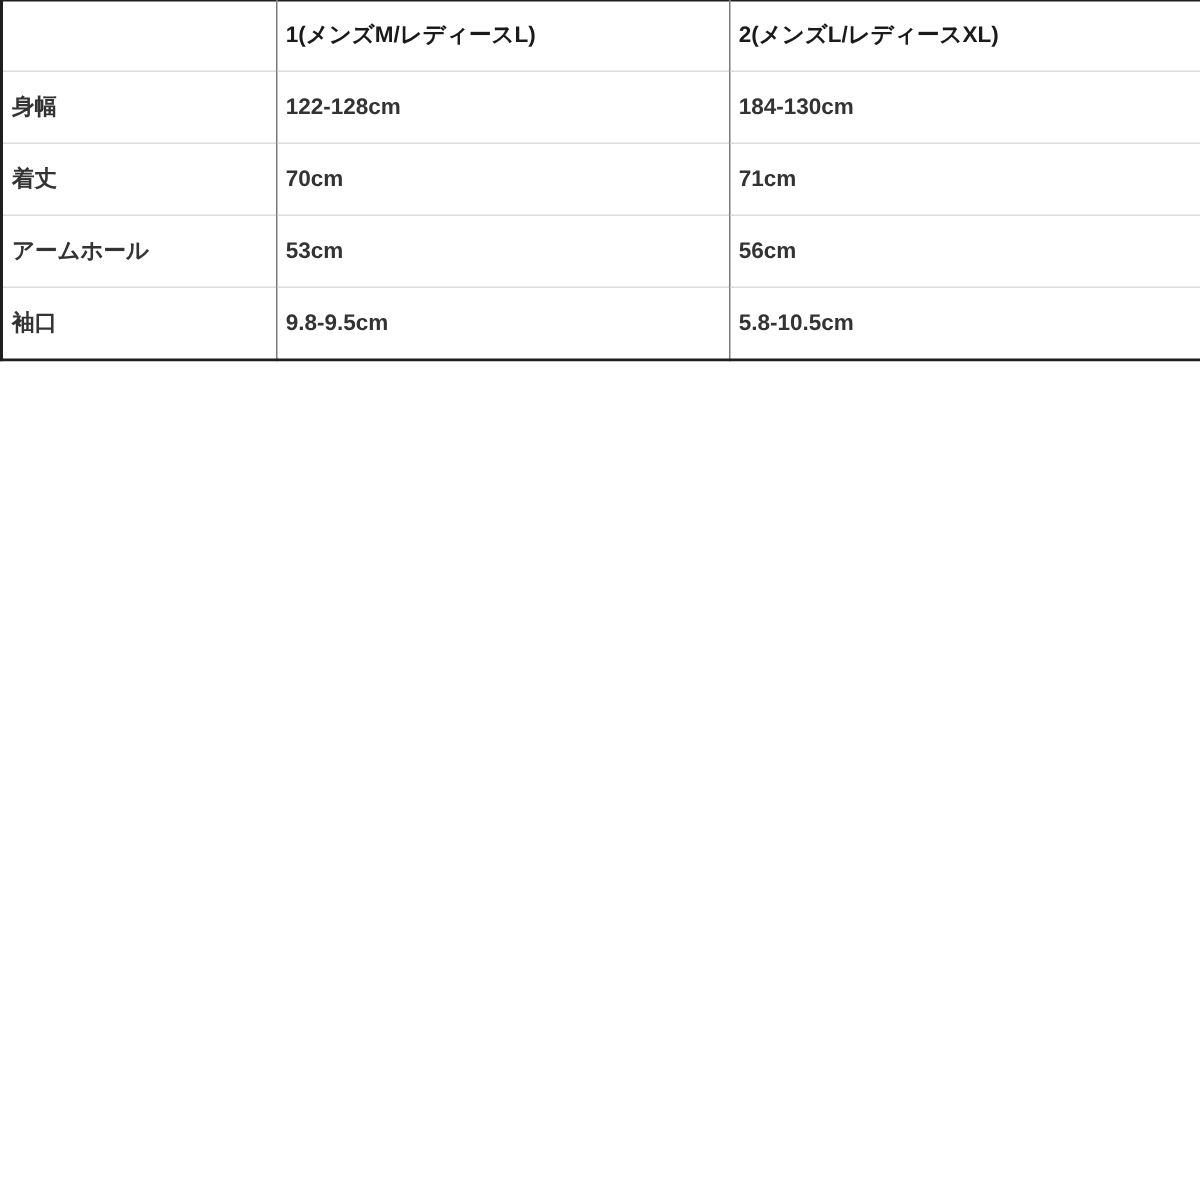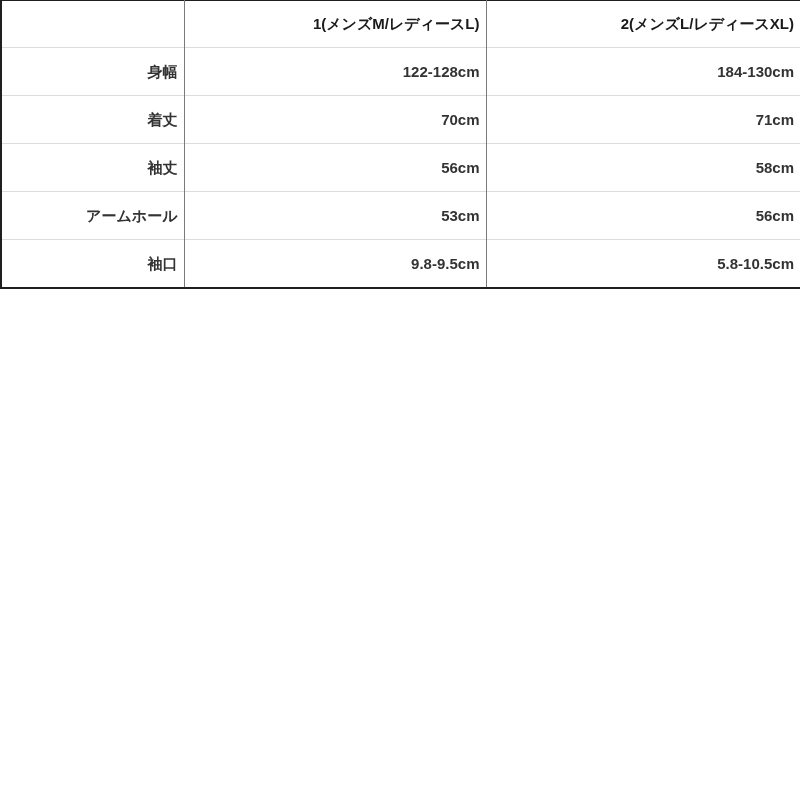--- a/index.html
+++ b/index.html
@@ -25,21 +25,21 @@
     border-top: 1px solid #1f1f1f;
     border-left: 2px solid #1f1f1f;
     border-right: 2px solid #1f1f1f;
     border-bottom: 2px solid #1f1f1f;
   }
   table.size-table col.c1 { width: 183px; }
   table.size-table col.c2 { width: 302px; }
   table.size-table col.c3 { width: 315px; }
   table.size-table th,
   table.size-table td {
-    text-align: right;
+    text-align: left;
     vertical-align: middle;
     padding: 0 6px;
     box-sizing: border-box;
     font-size: 15px;
     line-height: 1.3;
     overflow: hidden;
     white-space: nowrap;
   }
   table.size-table thead th {
     height: 47px;
@@ -89,25 +89,20 @@
           <td>身幅</td>
           <td>122-128cm</td>
           <td>184-130cm</td>
         </tr>
         <tr>
           <td>着丈</td>
           <td>70cm</td>
           <td>71cm</td>
         </tr>
         <tr>
-          <td>袖丈</td>
-          <td>56cm</td>
-          <td>58cm</td>
-        </tr>
-        <tr>
           <td>アームホール</td>
           <td>53cm</td>
           <td>56cm</td>
         </tr>
         <tr>
           <td>袖口</td>
           <td>9.8-9.5cm</td>
           <td>5.8-10.5cm</td>
         </tr>
       </tbody>

